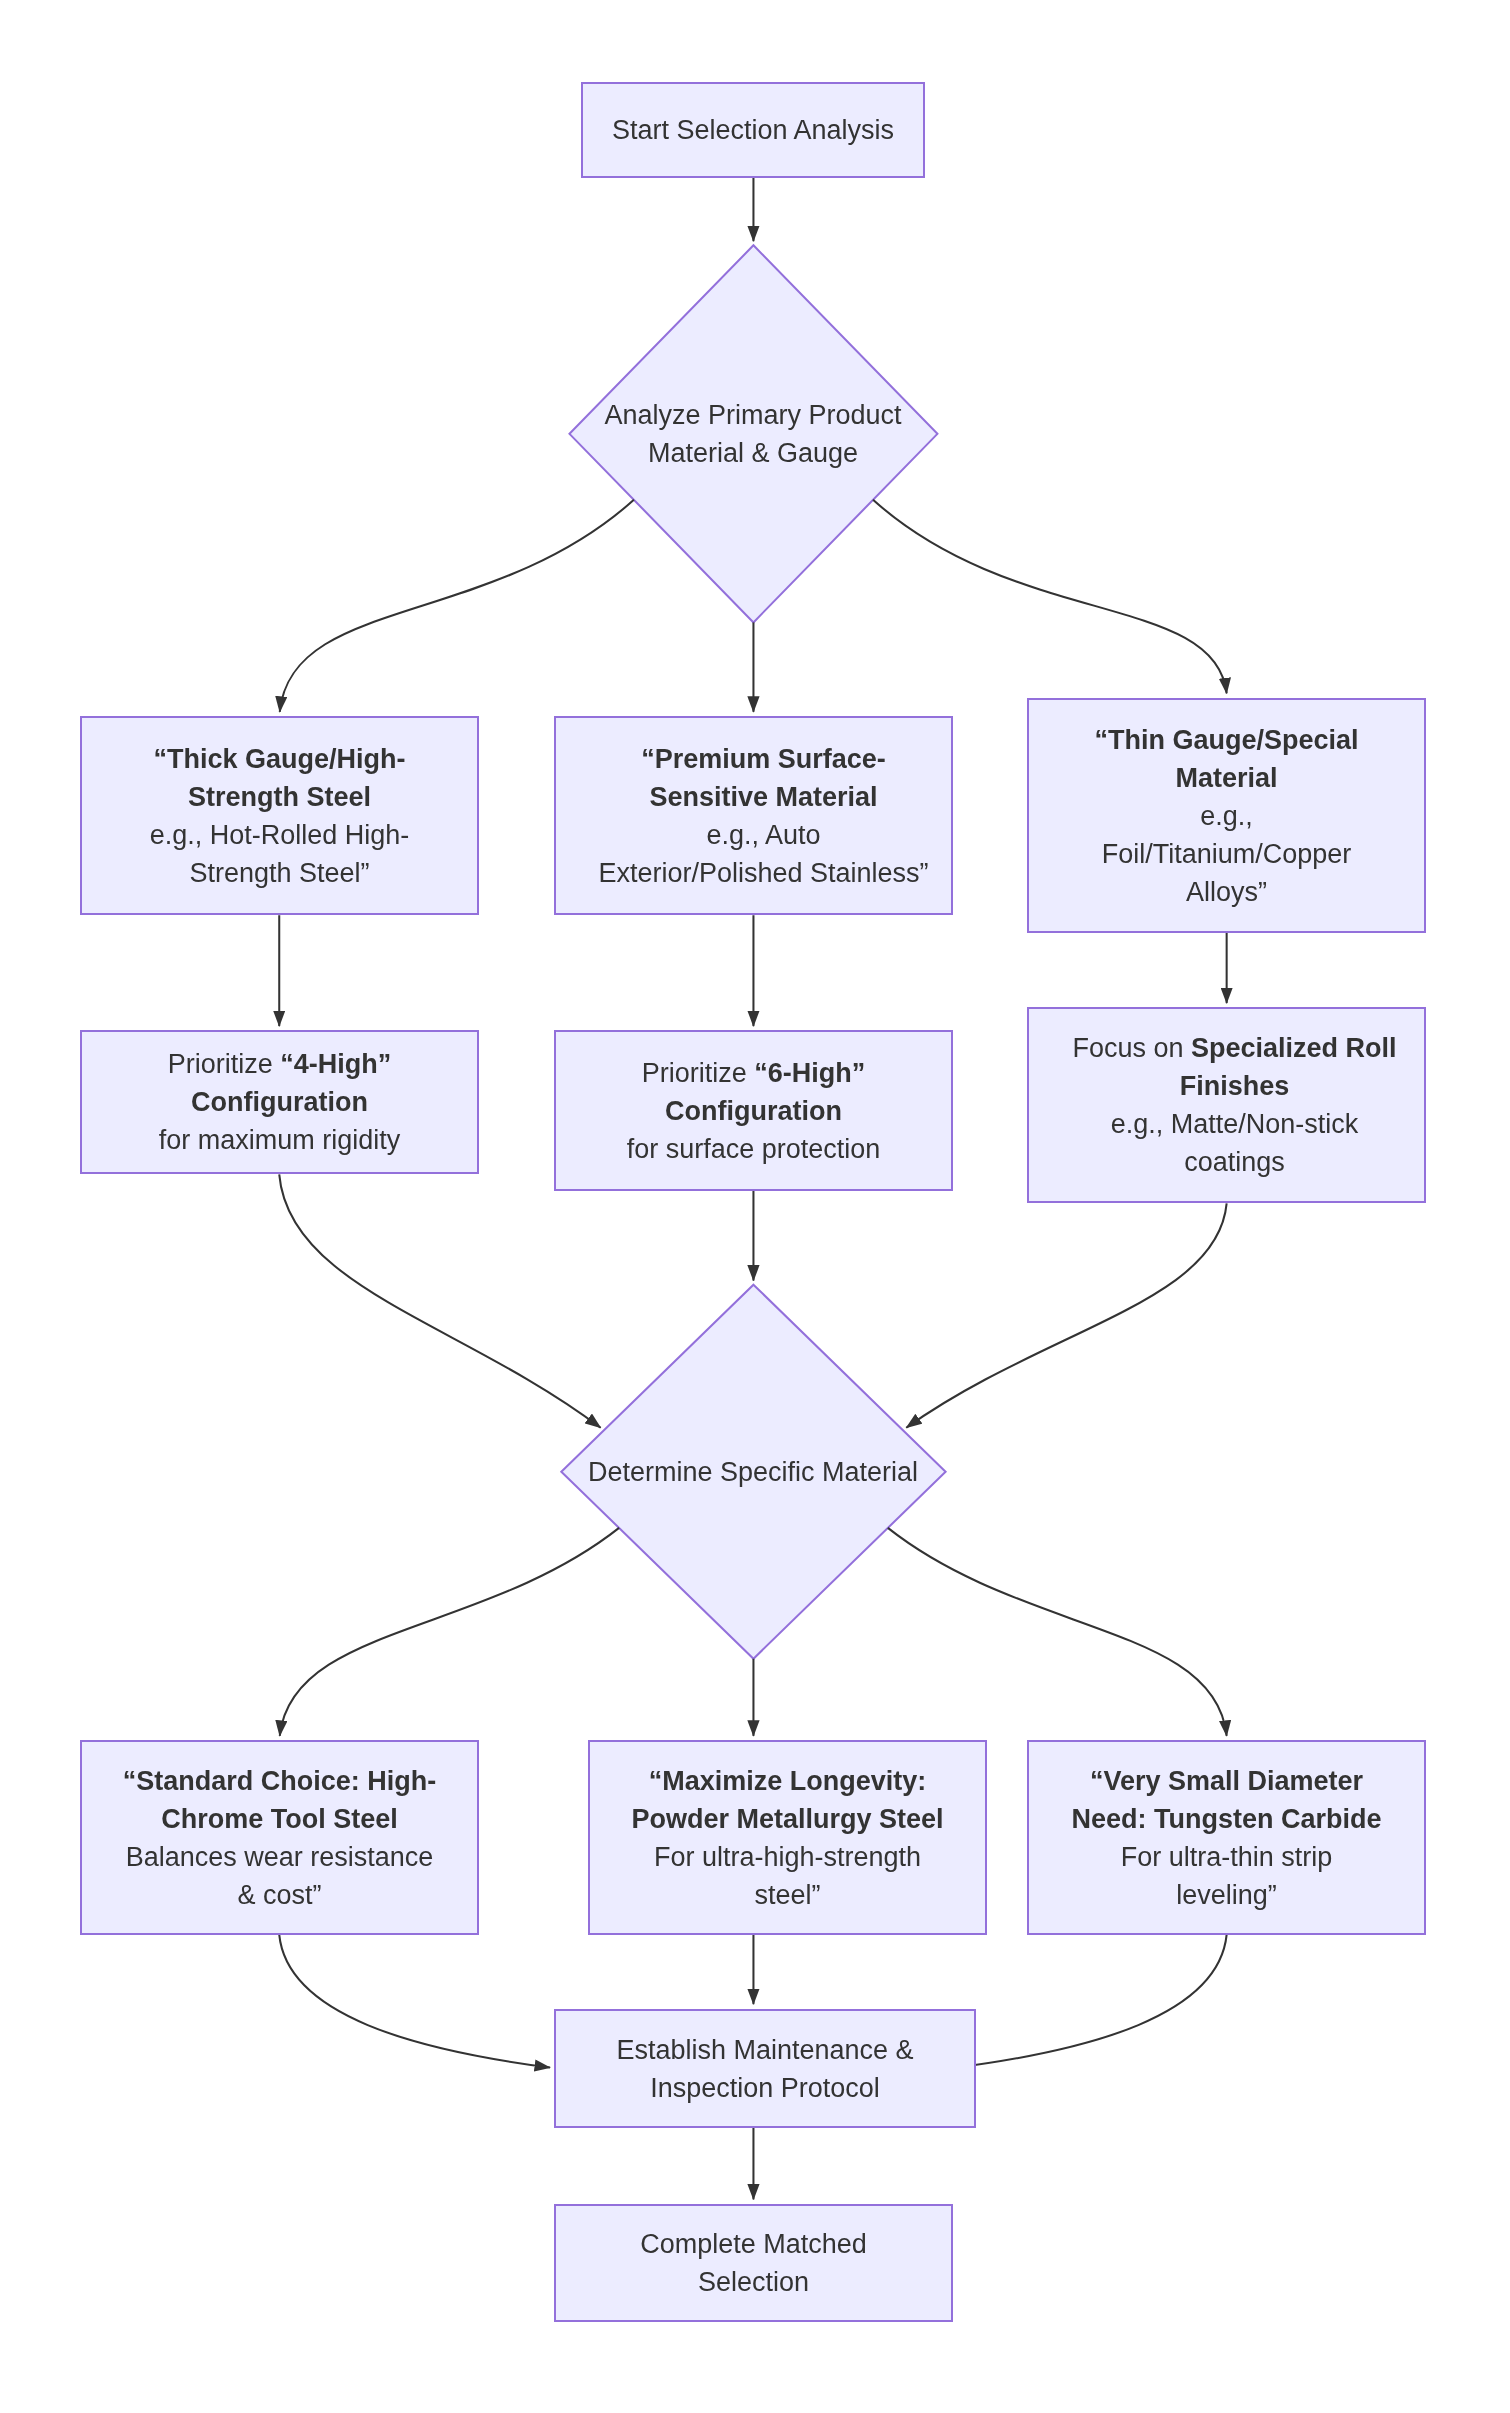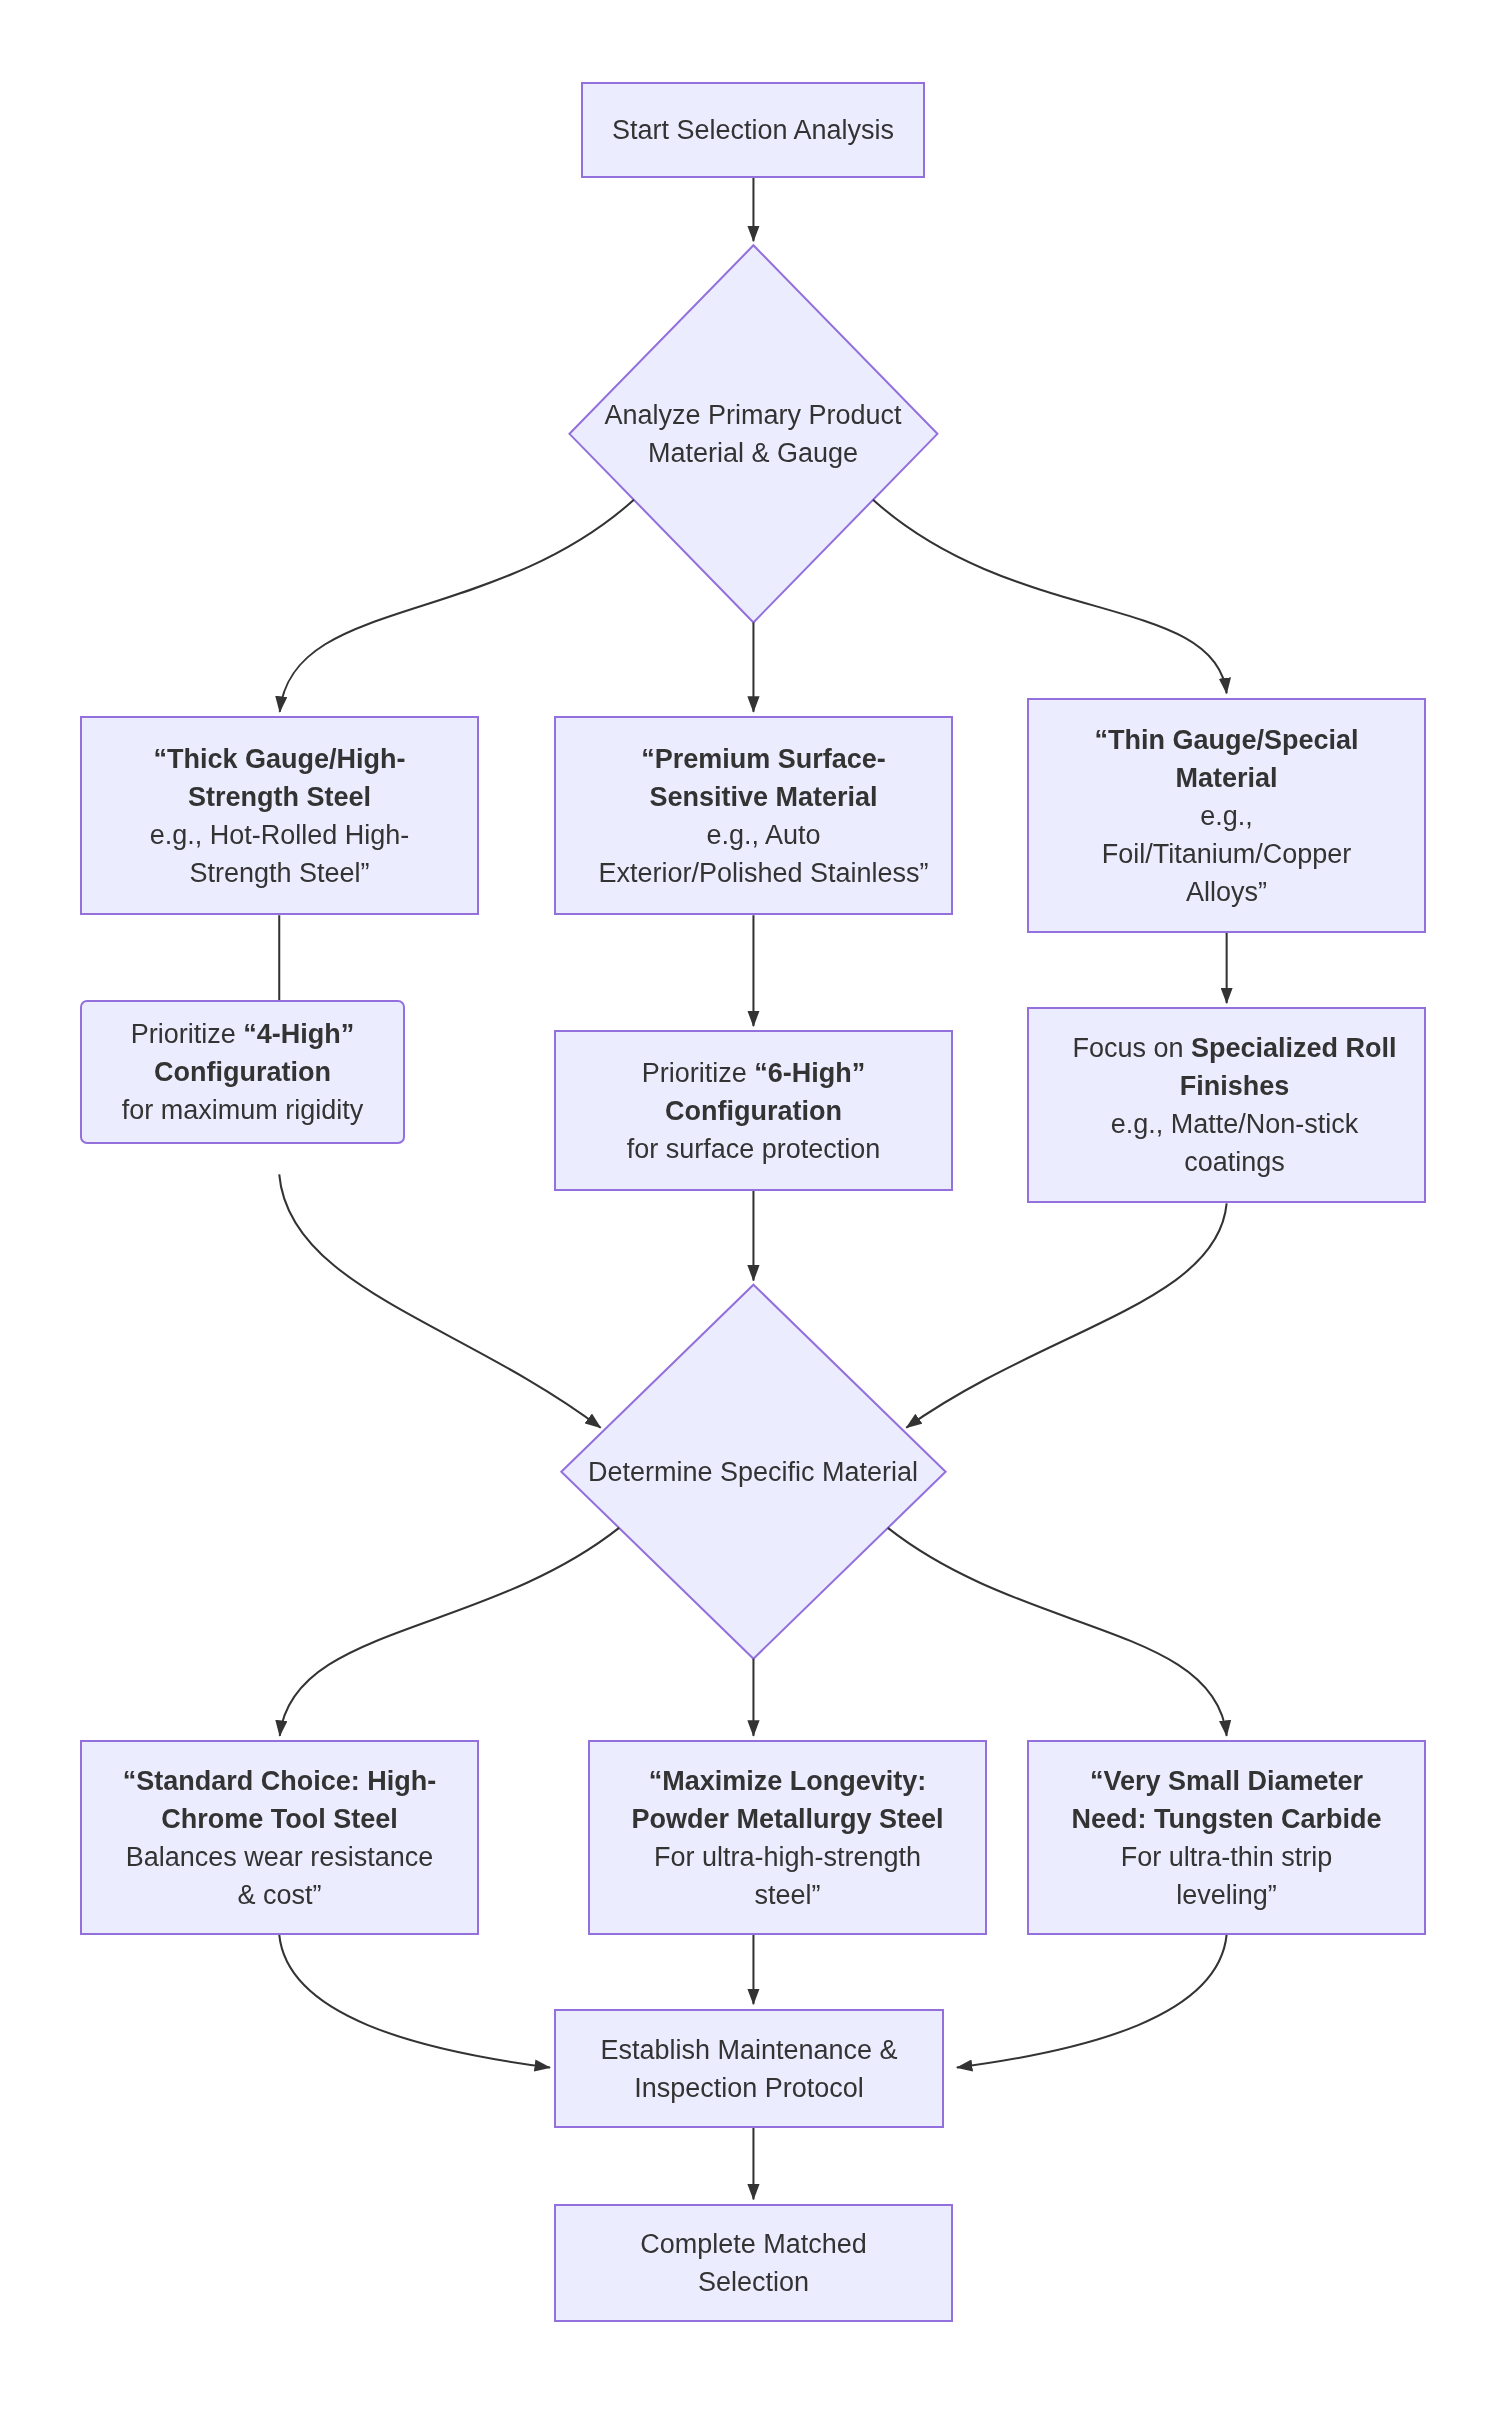--- a/index.html
+++ b/index.html
@@ -17,28 +17,28 @@
         display:flex;flex-direction:column;align-items:center;justify-content:center;
         text-align:center;font-size:27px;line-height:38px;}
   .line{white-space:pre;}
   .b{font-weight:700;}
   
   #n-start{left:581px;top:82px;width:344px;height:96px;}
   #l-analyze{left:569px;top:245px;width:368px;height:377px;}
   #n-thick{left:80px;top:716px;width:399px;height:199px;}
   #n-premium{left:554px;top:716px;width:399px;height:199px;padding-left:20px;}
   #n-thin{left:1027px;top:698px;width:399px;height:235px;}
-  #n-fourHigh{left:80px;top:1000px;width:325px;height:144px;border-radius:7px;}
+  #n-fourHigh{left:80px;top:1030px;width:399px;height:144px;}
   #n-sixHigh{left:554px;top:1030px;width:399px;height:161px;}
   #n-focus{left:1027px;top:1007px;width:399px;height:196px;padding-left:16px;}
   #l-determine{left:561px;top:1285px;width:384px;height:374px;}
   #n-standard{left:80px;top:1740px;width:399px;height:195px;}
   #n-maximize{left:554px;top:1740px;width:399px;height:195px;margin-left:34px;}
   #n-verySmall{left:1027px;top:1740px;width:399px;height:195px;}
-  #n-establish{left:554px;top:2009px;width:390px;height:119px;}
+  #n-establish{left:554px;top:2009px;width:422px;height:119px;}
   #n-complete{left:554px;top:2204px;width:399px;height:118px;}
 </style>
 </head>
 <body>
 
 <div class="stage">
 
   <svg class="edges" width="1511" height="2413" viewBox="0 0 2956 4722">
     <defs>
       <marker id="arrowhead" viewBox="0 0 10 10" refX="9.5" refY="5" markerWidth="32" markerHeight="24" markerUnits="userSpaceOnUse" preserveAspectRatio="none" orient="auto">

